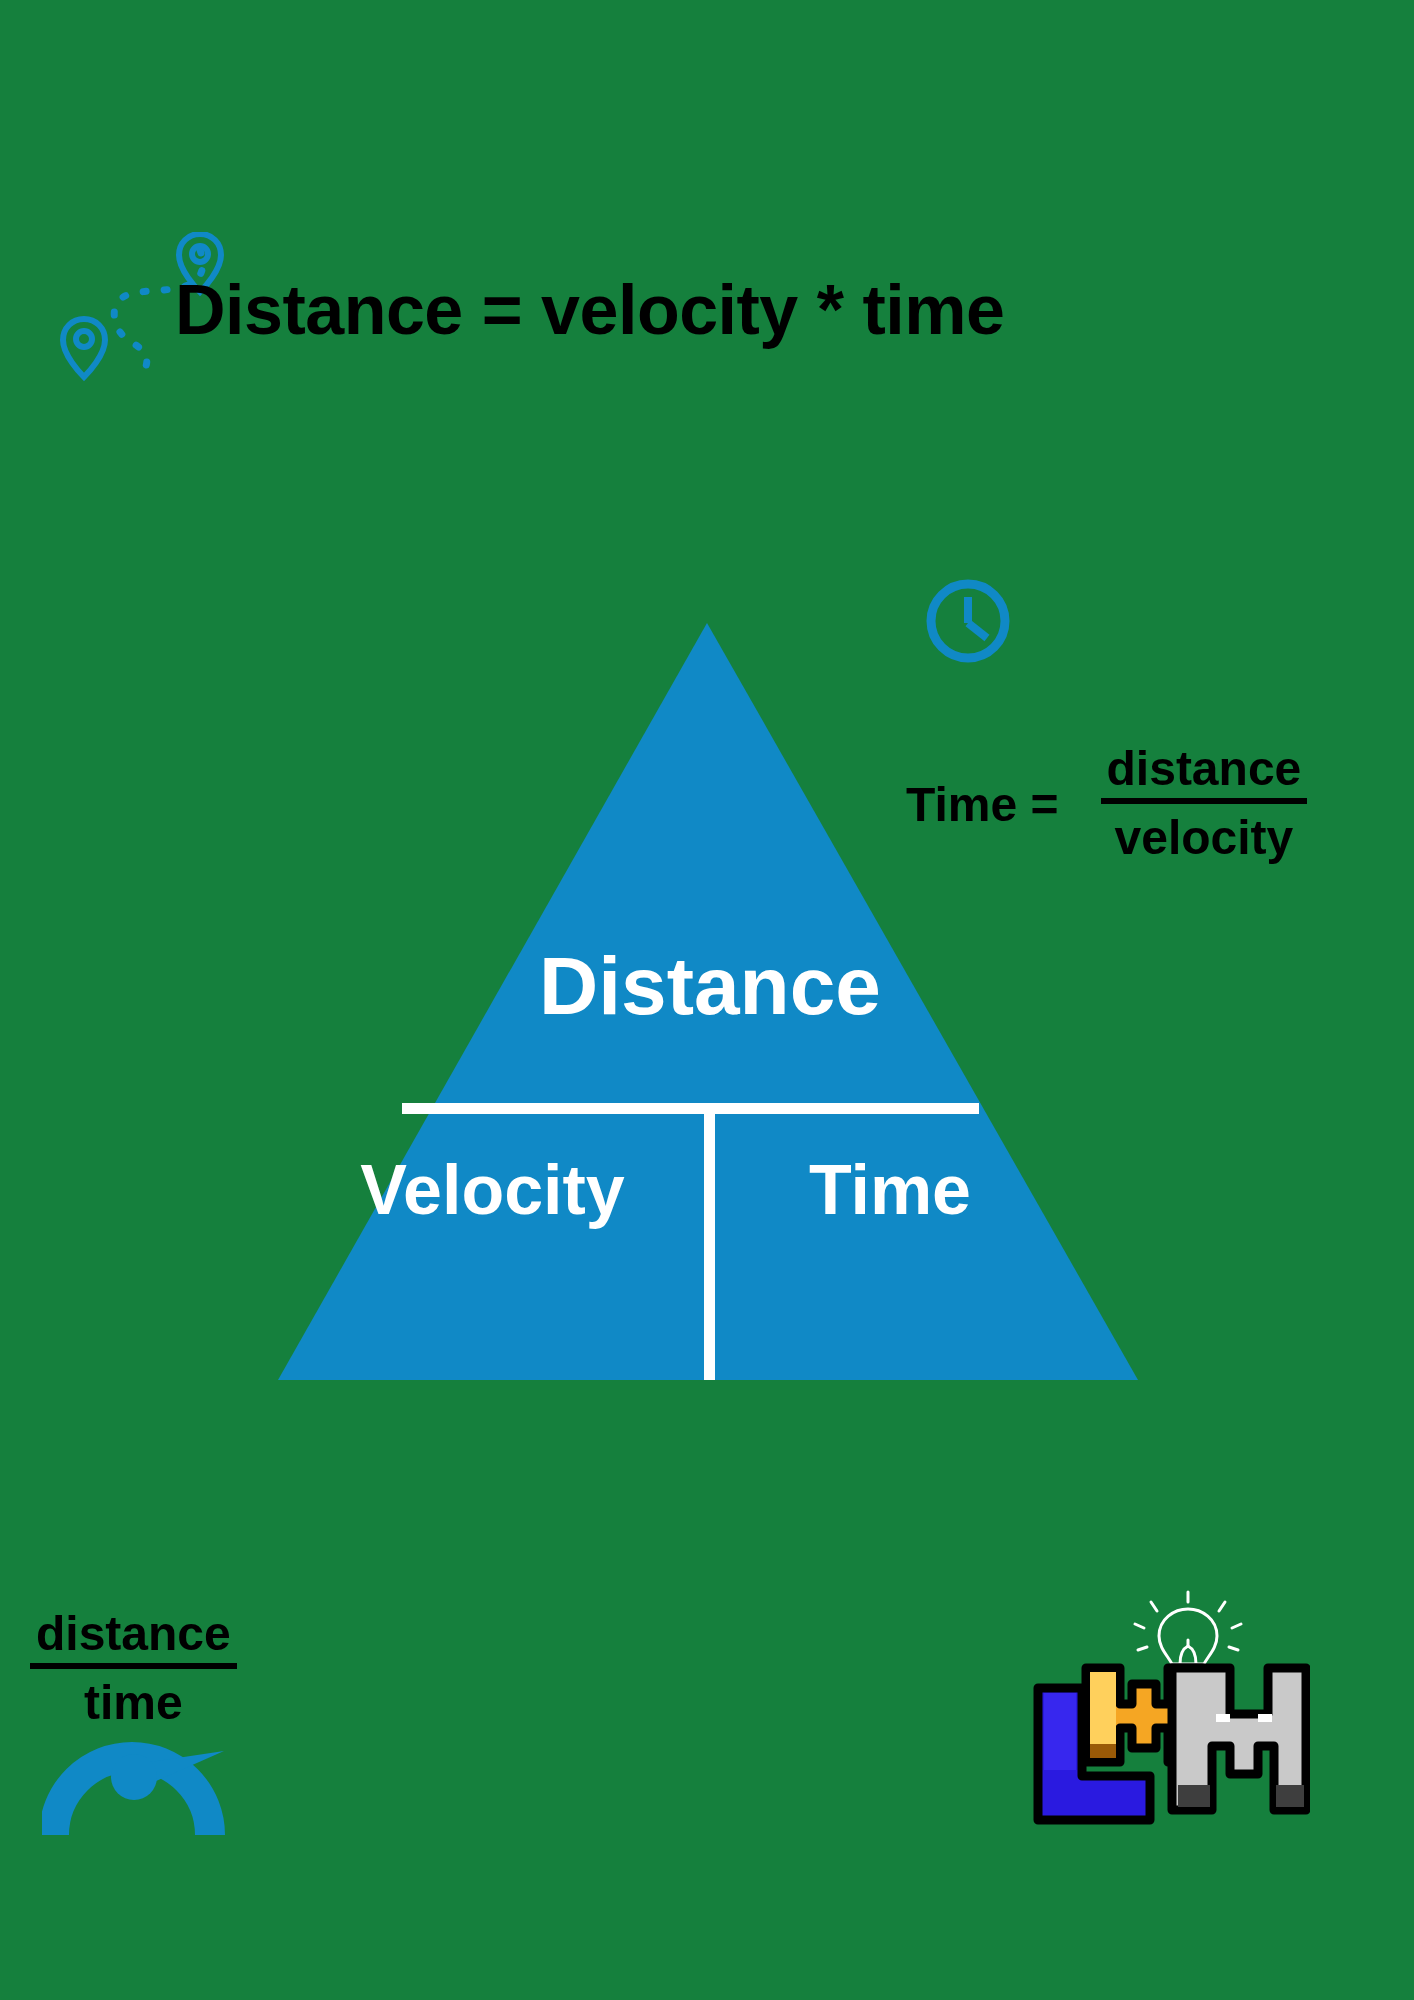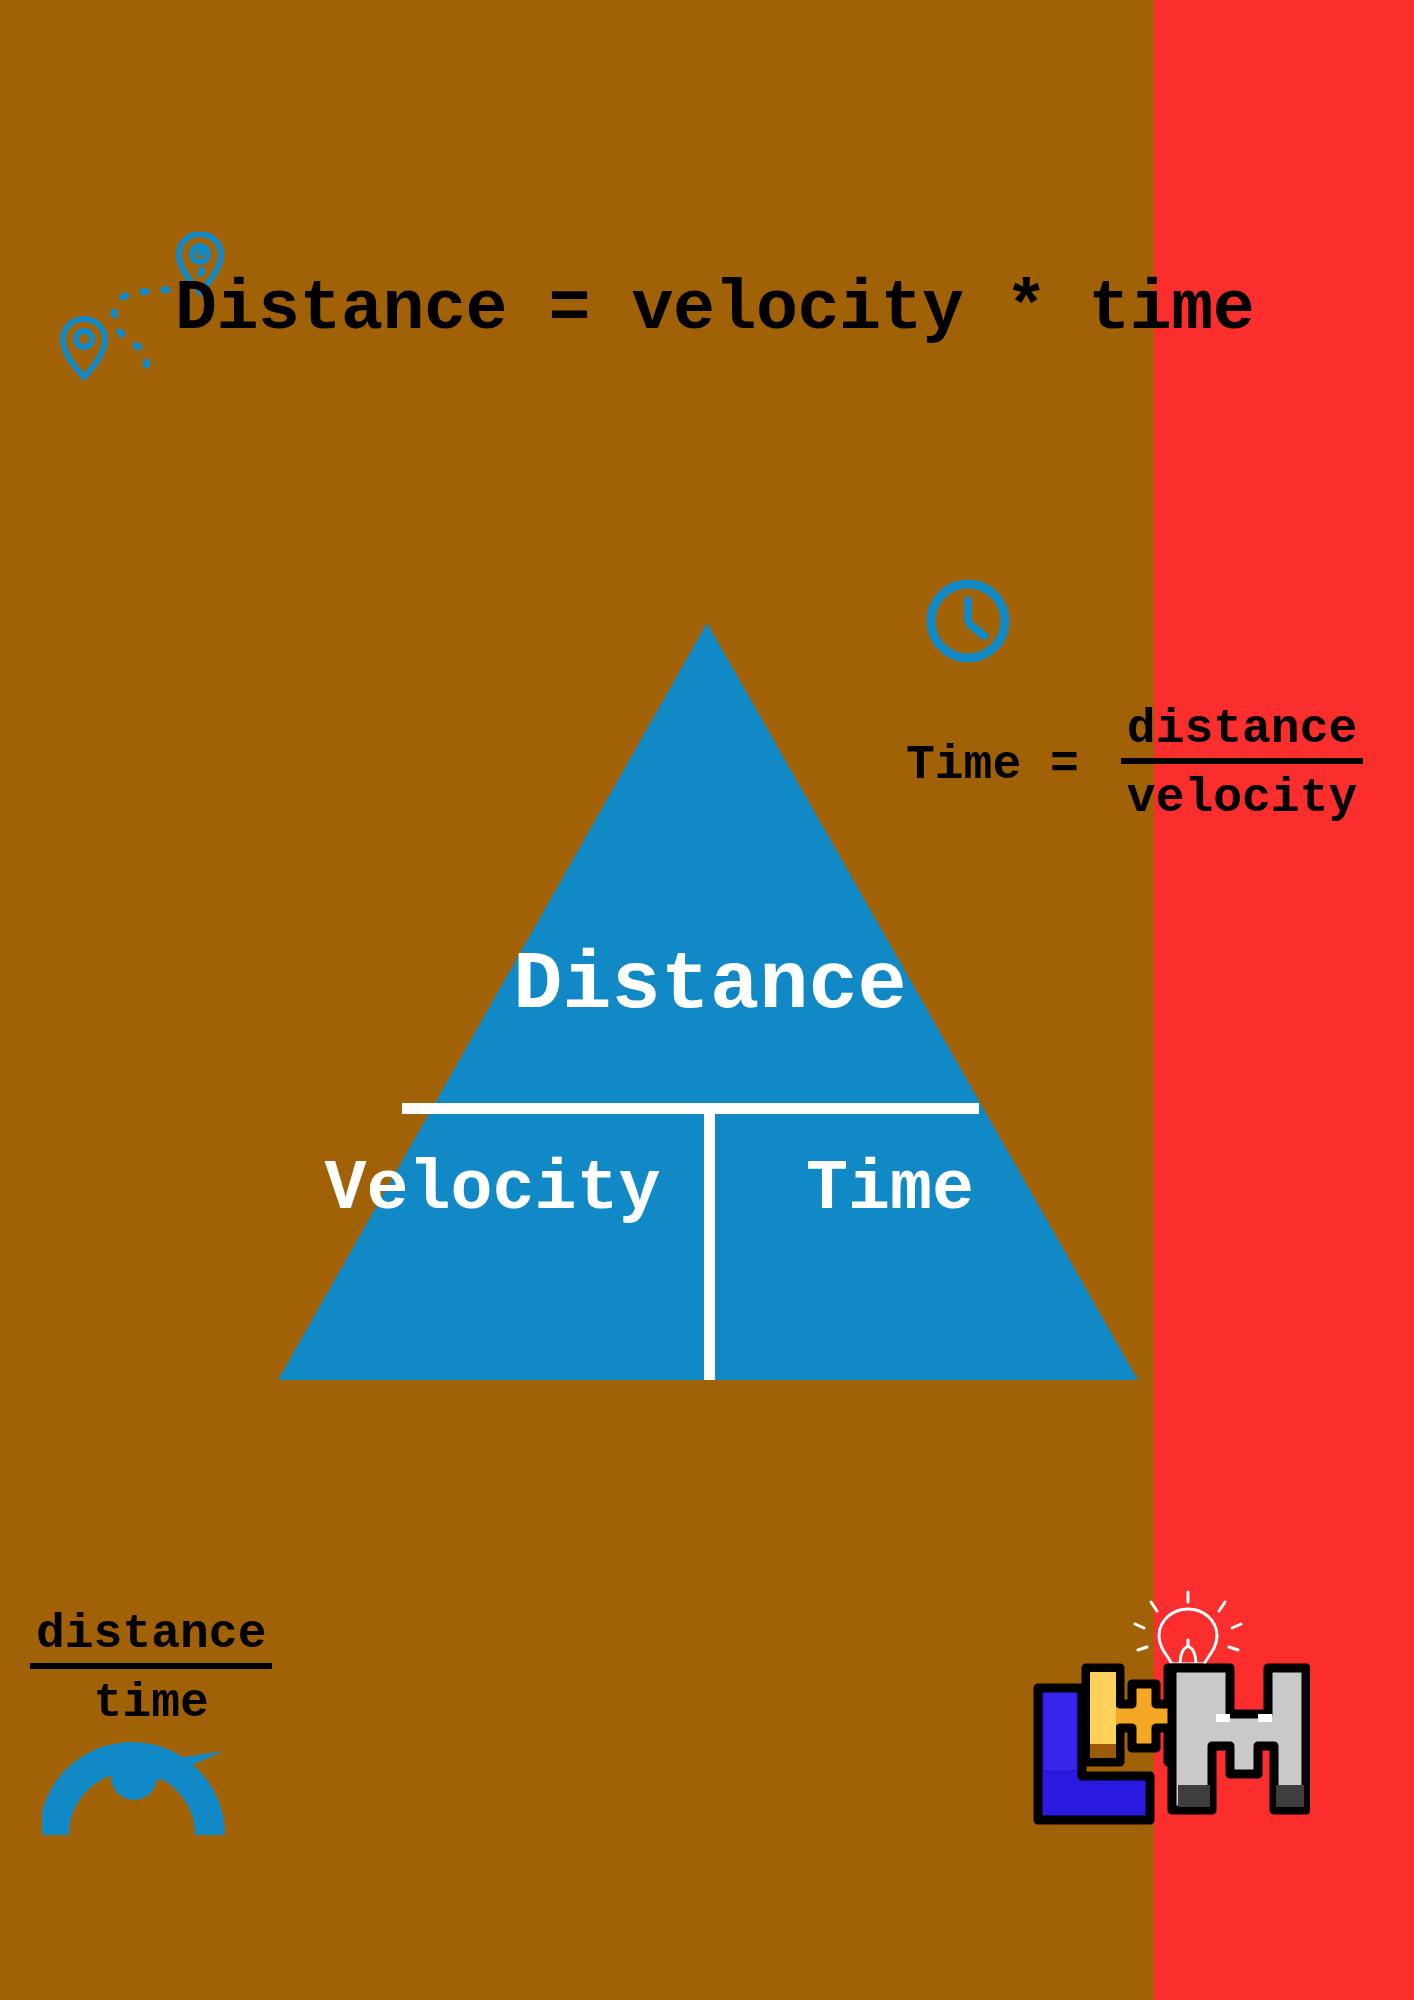--- a/index.html
+++ b/index.html
@@ -13,24 +13,23 @@
     background: #FB2E2E;
     font-family: "Liberation Sans", sans-serif;
     overflow: hidden;
     position: relative;
   }
 
   #poster {
     position: absolute;
     left: 0;
     top: 0;
-    width: 1154px;
+    width: 1414px;
     height: 2000px;
-    background: #a16207;
-    font-family: Liberation Mono, monospace;
+    background: #15803d;
   }
 
   
   .route-icon {
     position: absolute;
     left: 58px;
     top: 232px;
     width: 180px;
     height: 150px;
   }
@@ -128,21 +127,21 @@
   }
   .formula .den {
     display: block;
     font-size: 48px;
     line-height: 64px;
     padding-top: 2px;
   }
 
   .formula.time-formula {
     left: 906px;
-    top: 700px;
+    top: 740px;
   }
   .formula.time-formula .lhs {
     margin-right: 42px;
   }
 
   .formula.velocity-formula {
     left: 30px;
     top: 1605px;
   }
   .formula.velocity-formula .lhs {

